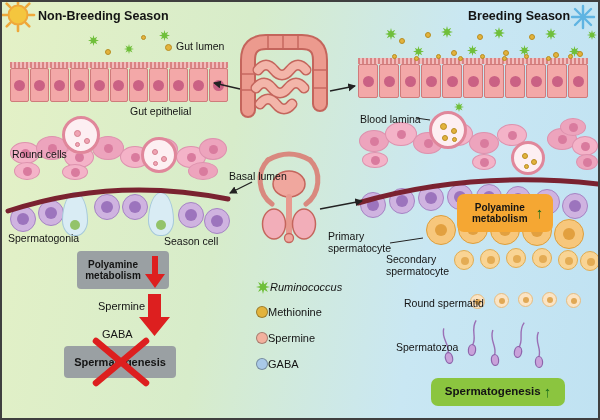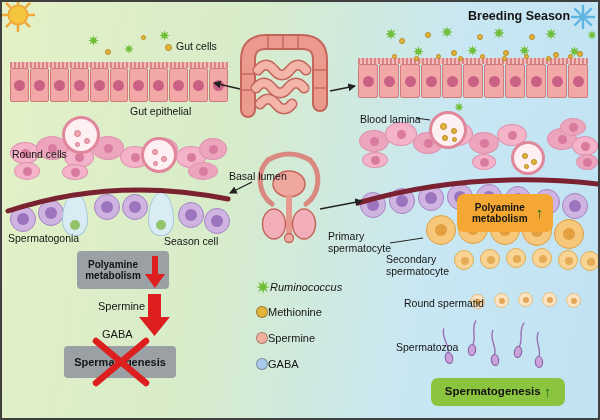--- a/index.html
+++ b/index.html
@@ -33,20 +33,21 @@
   .lgic{width:14px;height:14px;flex:0 0 14px}
   .lgdot{width:12px;height:12px;flex:0 0 12px;border-radius:50%;border:1px solid rgba(0,0,0,.3)}
   .lglabel{font-size:11px}
   .it{font-style:italic}
 </style>
 </head>
 <body>
 
 <div id="canvas">
 
+  <div class="season" style="left:36px;top:7px">Non-Breeding Season</div>
   <div class="season" style="left:466px;top:7px">Breeding Season</div>
 
   <div class="epi" id="epiL" style="left:8px;top:66px;width:218px;height:34px">
       <div class="ecell">
         <div class="enuc"></div>
       </div>
       <div class="ecell">
         <div class="enuc"></div>
       </div>
       <div class="ecell">
@@ -106,21 +107,21 @@
         <div class="enuc"></div>
       </div>
       <div class="ecell">
         <div class="enuc"></div>
       </div>
       <div class="ecell">
         <div class="enuc"></div>
       </div>
     </div>
 
-  <div class="lbl" style="left:174px;top:38px">Gut cells</div>
+  <div class="lbl" style="left:174px;top:38px">Gut lumen</div>
   <div class="lbl" style="left:128px;top:103px">Gut epithelial</div>
   <div class="lbl" style="left:358px;top:111px">Blood lamina</div>
   <div class="lbl" style="left:10px;top:146px">Round cells</div>
   <div class="lbl" style="left:6px;top:230px">Spermatogonia</div>
   <div class="lbl" style="left:162px;top:233px">Season cell</div>
   <div class="lbl" style="left:227px;top:168px">Basal lumen</div>
   <div class="lbl wrap" style="left:384px;top:251px;width:68px">Secondary spermatocyte</div>
   <div class="lbl wrap" style="left:326px;top:228px;width:62px">Primary spermatocyte</div>
   <div class="lbl" style="left:402px;top:295px">Round spermatid</div>
   <div class="lbl" style="left:394px;top:339px">Spermatozoa</div>

